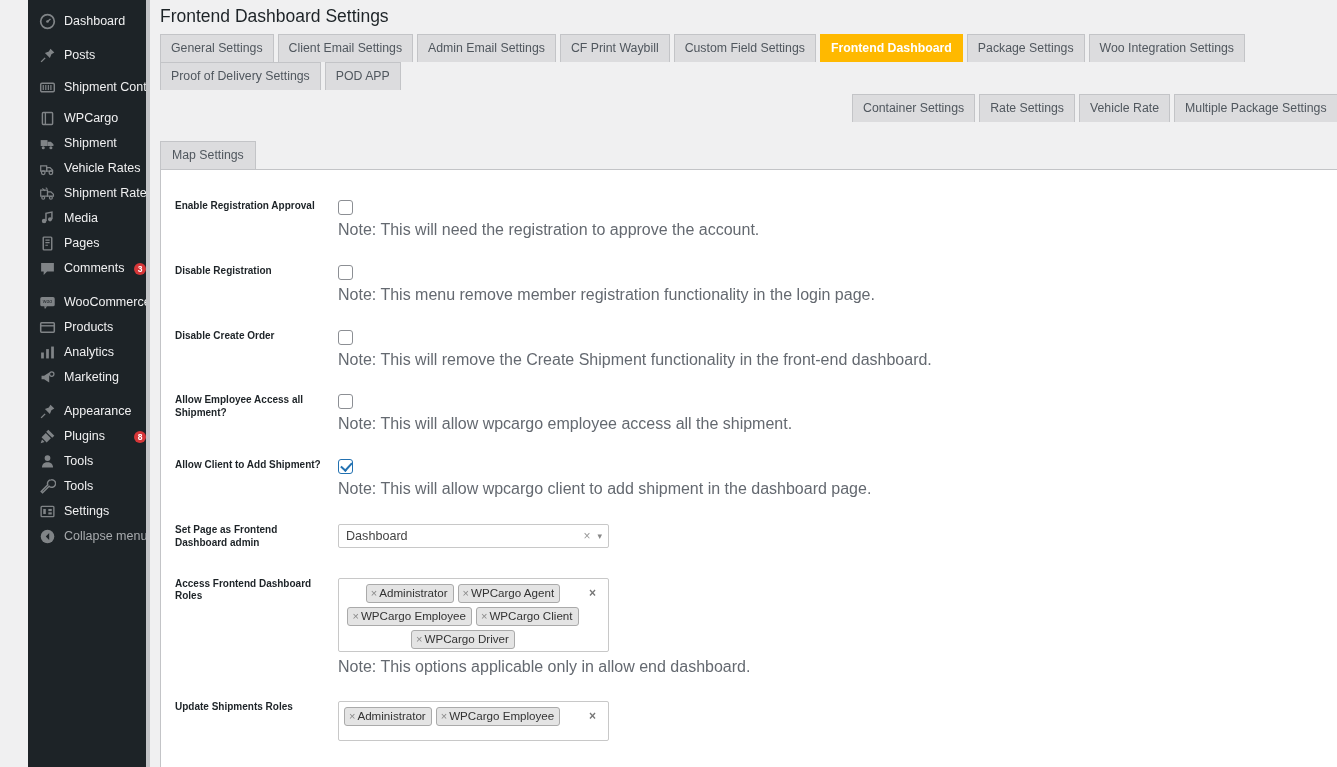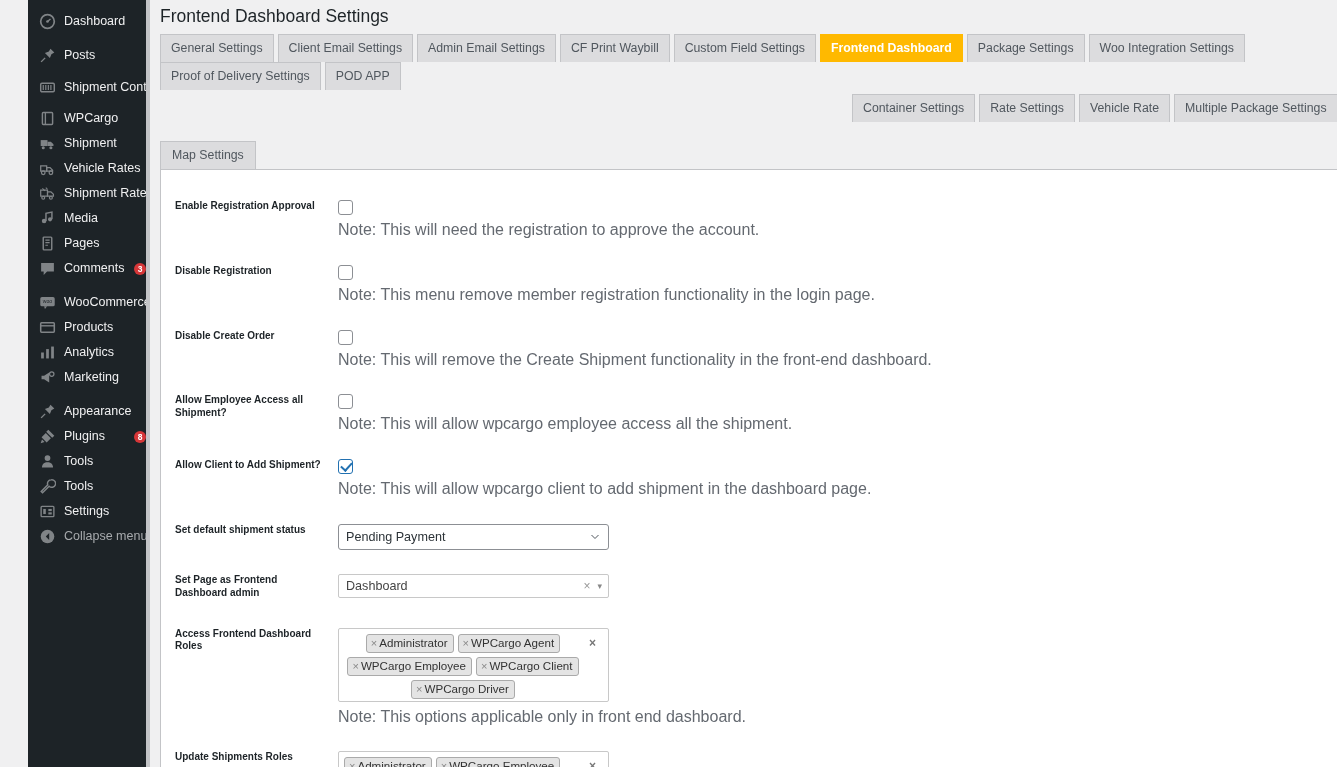--- a/index.html
+++ b/index.html
@@ -481,40 +481,34 @@
               </tr>
               <tr>
                 <th><span>Allow Employee Access all Shipment?</span></th>
                 <td><span class="cb"></span><div class="note">Note: This will allow wpcargo employee access all the shipment.</div></td>
               </tr>
               <tr>
                 <th><span>Allow Client to Add Shipment?</span></th>
                 <td><span class="cb checked"></span><div class="note">Note: This will allow wpcargo client to add shipment in the dashboard page.</div></td>
               </tr>
               <tr>
-                <th><span>Set default shipment status</span></th>
-                <td><span class="select-wrap"><select class="wp-select"><option>Pending Payment</option></select><svg class="chev" viewBox="0 0 20 20">
-                      <path d="M3 6 L10 13 L17 6" fill="none" stroke="#50575e" stroke-width="2"></path>
-                    </svg></span></td>
-              </tr>
-              <tr>
                 <th><span>Set Page as Frontend Dashboard admin</span></th>
                 <td>
                   <div class="s2-single">
                     <span class="s2-text">Dashboard</span>
                     <span class="s2-clear">×</span>
                     <span class="s2-arrow">▾</span>
                   </div>
                 </td>
               </tr>
               <tr>
                 <th><span>Access Frontend Dashboard Roles</span></th>
                 <td>
                   <div class="s2-multi h3"><span class="s2-tag"><span class="tag-x">×</span><span>Administrator</span></span><span class="s2-tag"><span class="tag-x">×</span><span>WPCargo Agent</span></span><span class="s2-tag"><span class="tag-x">×</span><span>WPCargo Employee</span></span><span class="s2-tag"><span class="tag-x">×</span><span>WPCargo Client</span></span><span class="s2-tag"><span class="tag-x">×</span><span>WPCargo Driver</span></span><span class="s2-clear-all">×</span></div>
-                  <div class="note">Note: This options applicable only in front end dashboard.</div>
+                  <div class="note">Note: This options applicable only in allow end dashboard.</div>
                 </td>
               </tr>
               <tr>
                 <th><span>Update Shipments Roles</span></th>
                 <td>
                   <div class="s2-multi h2"><span class="s2-tag"><span class="tag-x">×</span><span>Administrator</span></span><span class="s2-tag"><span class="tag-x">×</span><span>WPCargo Employee</span></span><span class="s2-clear-all">×</span></div>
                 </td>
               </tr>
             </tbody>
         </table>

